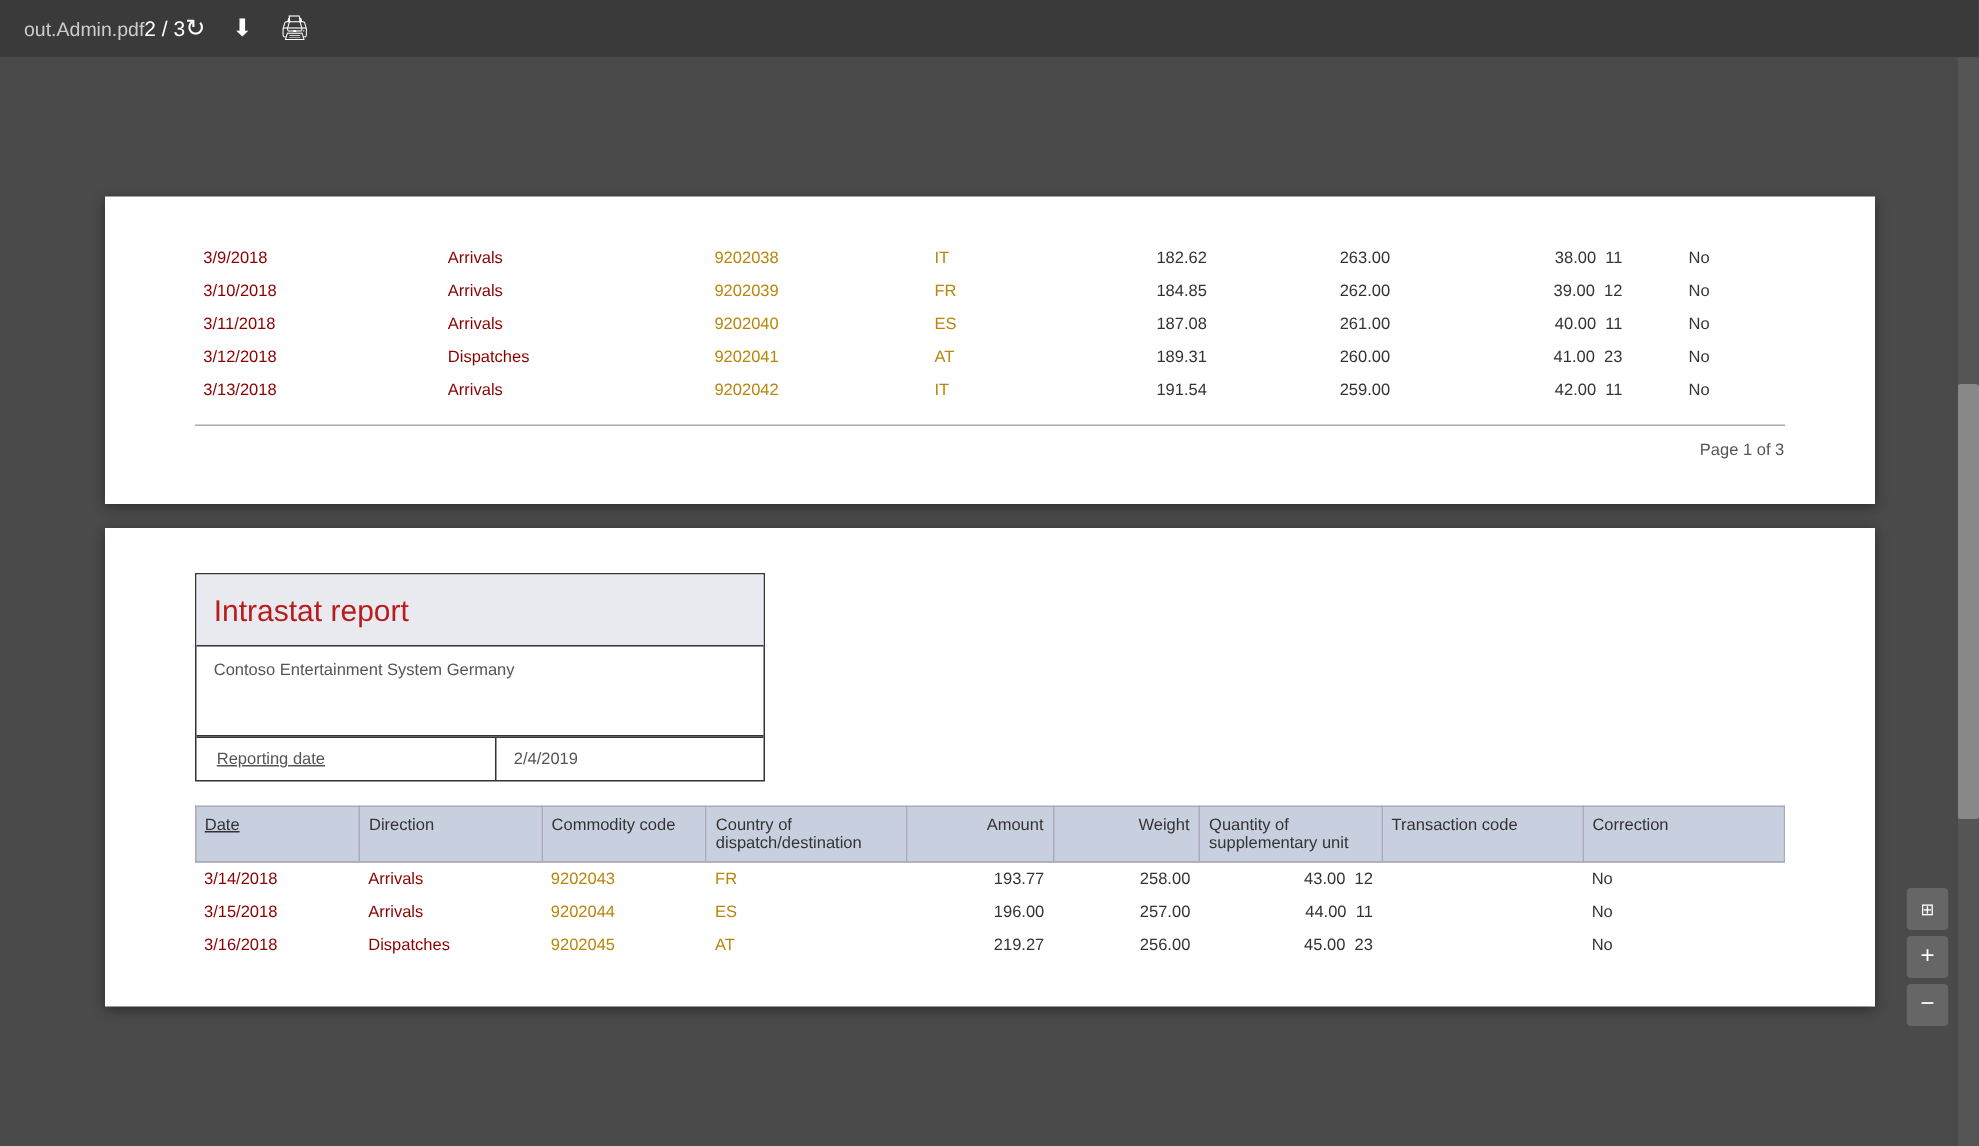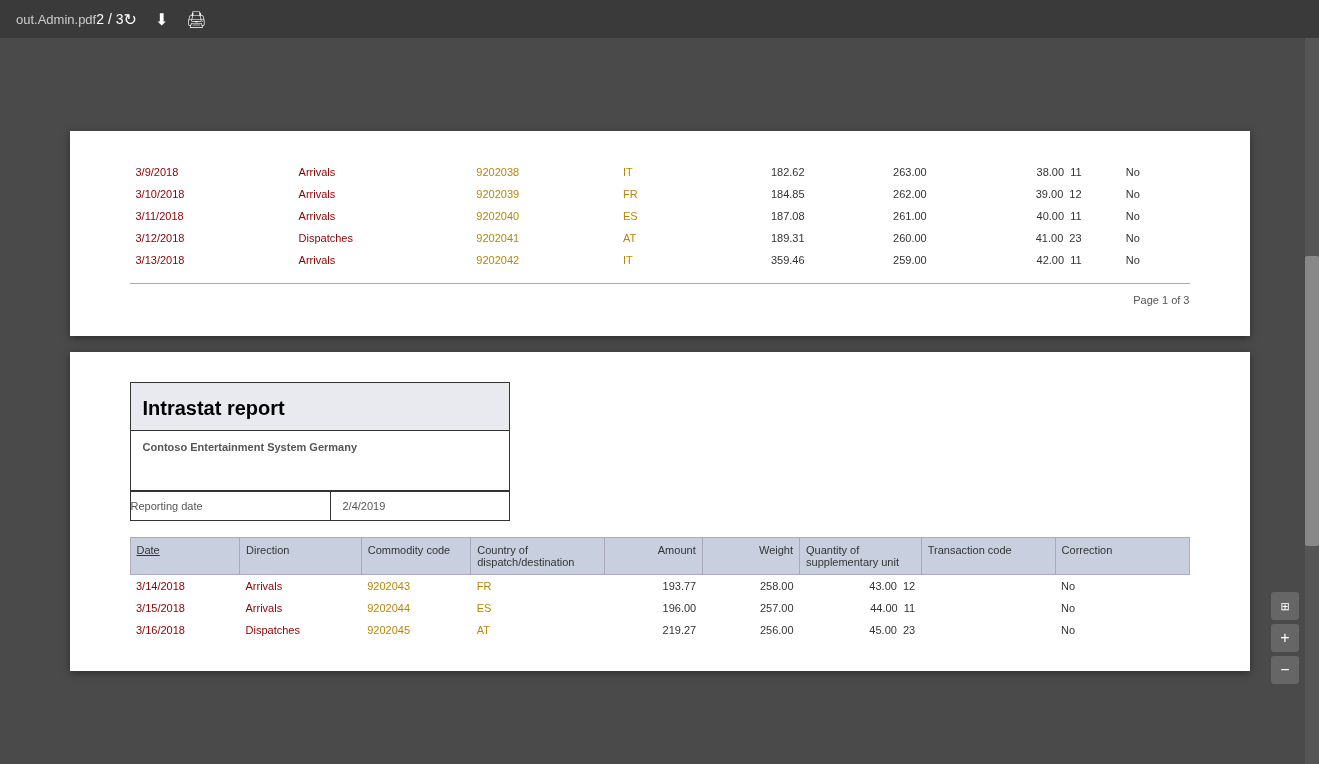--- a/index.html
+++ b/index.html
@@ -104,42 +104,41 @@
     
     .report-header-box {
       border: 1.5px solid #333;
       width: 380px;
       margin-bottom: 16px;
     }
     .report-header-title {
       background: #e8eaf0;
       padding: 14px 24px 10px 12px;
       font-size: 20px;
-      color: #000000;
+      color: #b91c1c;
       border-bottom: 1.5px solid #333;
-      font-weight: bold;
     }
     .report-header-company {
       padding: 10px 12px 32px 12px;
       font-size: 11px;
       color: #555;
       border-bottom: 1.5px solid #333;
       min-height: 60px;
-      font-weight: bold;
     }
     .report-header-date {
       display: flex;
       border-top: 1.5px solid #333;
     }
     .report-header-date-label {
-      padding: 8px 0;
+      padding: 8px 14px;
       font-size: 11px;
       color: #555;
       flex: 0 0 200px;
       border-right: 1.5px solid #333;
+      text-decoration: underline;
     }
     .report-header-date-value {
       padding: 8px 12px;
       font-size: 11px;
       color: #555;
     }
 
     
     .zoom-controls {
       position: fixed;
@@ -245,21 +244,21 @@
       <td class="num-col">260.00</td>
       <td class="num-col">41.00&nbsp;&nbsp;23</td>
       <td class="no-col"></td>
       <td class="no-col">No</td>
     </tr>
           <tr>
       <td class="date-col">3/13/2018</td>
       <td class="direction-col">Arrivals</td>
       <td class="code-col">9202042</td>
       <td class="country-col">IT</td>
-      <td class="num-col">359.46</td>
+      <td class="num-col">191.54</td>
       <td class="num-col">259.00</td>
       <td class="num-col">42.00&nbsp;&nbsp;11</td>
       <td class="no-col"></td>
       <td class="no-col">No</td>
     </tr>
         </tbody>
     </table>
     <hr class="divider">
     <div class="page-footer">Page 1  of 3</div>
   </div>

